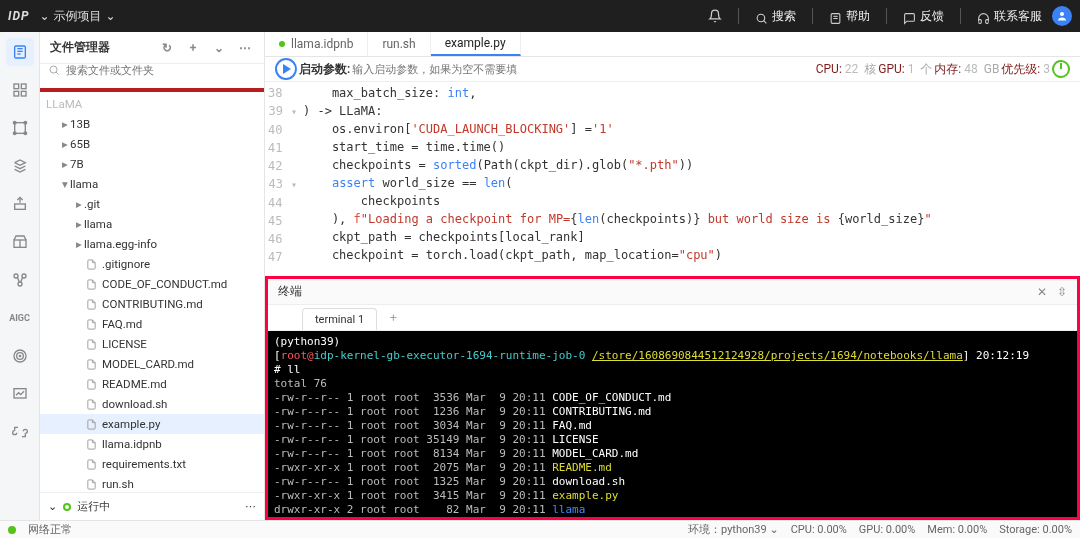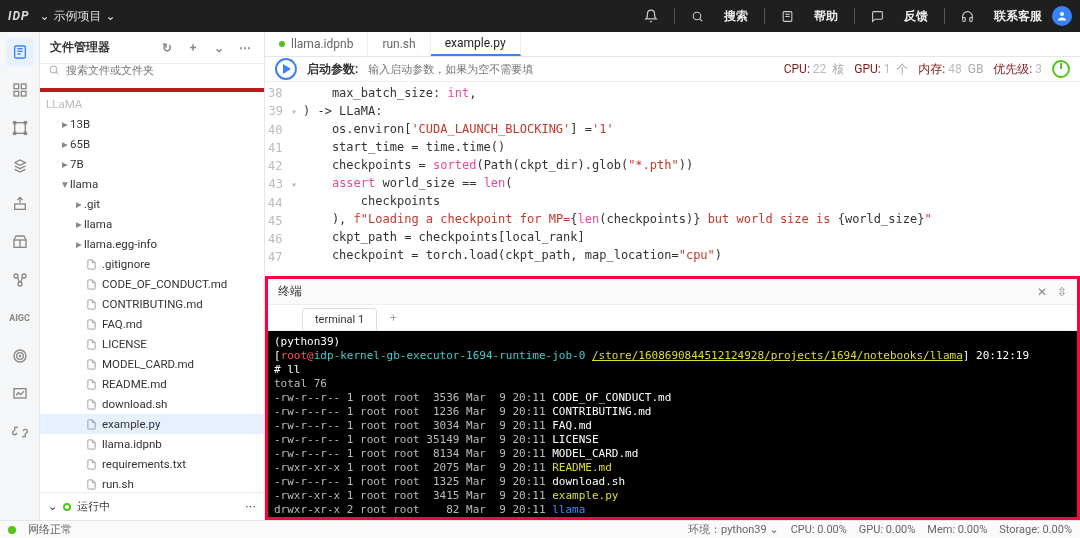--- a/index.html
+++ b/index.html
@@ -2,21 +2,21 @@
 <html><head>
 <meta charset="utf-8">
 <style>
   * { box-sizing: border-box; margin: 0; padding: 0; }
   body { font-family: -apple-system, "Segoe UI", Roboto, "Helvetica Neue", Arial, "PingFang SC", "Microsoft YaHei", sans-serif; font-size: 12px; color: #333; background:#fff; width:1080px; height:538px; overflow:hidden; }
   
   .topbar { height:32px; background:#1f1f1f; color:#ddd; display:flex; align-items:center; padding:0 8px; gap:10px; font-size:12px;}
   .topbar .brand { font-style:italic; font-weight:bold; letter-spacing:1px; }
   .topbar .menu-down { display:flex; align-items:center; gap:4px; cursor:pointer;}
   .topbar .spacer { flex:1; }
-  .topbar .tb-item { display:flex; align-items:center; gap:20px; cursor:pointer; color:#eee;font-weight:bold; }
+  .topbar .tb-item { display:flex; align-items:flex-end; gap:4px; cursor:pointer; color:#eee; }
   .topbar .divider { width:1px; height:16px; background:#555; margin:0 6px;}
   .avatar { width:20px; height:20px; border-radius:50%; background:#3b82f6; display:flex; align-items:center; justify-content:center; }
   .avatar svg { width:12px; height:12px; fill:#fff;}
   
   .layout { display:flex; height:calc(100% - 32px - 18px); }
   .vstrip { width:40px; background:#f5f6f7; border-right:1px solid #e5e5e5; display:flex; flex-direction:column; align-items:center; padding-top:6px; gap:10px;}
   .vstrip .ic { width:28px; height:28px; display:flex; align-items:center; justify-content:center; border-radius:4px; cursor:pointer; color:#888;}
   .vstrip .ic.active { background:#e6f0ff; color:#3b82f6; }
   .vstrip .aigc { font-size:9px; font-weight:bold; color:#888; letter-spacing:0;}
   .sidebar { width:225px; border-right:1px solid #e5e5e5; display:flex; flex-direction:column;}
@@ -31,36 +31,36 @@
   .tree .node .caret { width:10px; display:inline-flex; justify-content:center; color:#888;}
   .tree .node .folder-ic, .tree .node .file-ic { width:14px; display:inline-flex; justify-content:center; color:#888; margin-right:4px;}
   .sidebar-footer { height:28px; border-top:1px solid #eee; display:flex; align-items:center; padding:0 8px; gap:6px; font-size:11px;}
   .sidebar-footer .dot-run { width:8px; height:8px; border:2px solid #52c41a; border-radius:50%;}
   
   .main { flex:1; display:flex; flex-direction:column; min-width:0;}
   .tabs { height:30px; display:flex; align-items:stretch; border-bottom:1px solid #e5e5e5;}
   .tab { display:flex; align-items:center; padding:0 14px; gap:6px; font-size:12px; color:#666; border-right:1px solid #eee; cursor:pointer; position:relative;}
   .tab.active { color:#222; border-bottom:2px solid #3b82f6; background:#fff;}
   .tab .dirty-dot { width:6px; height:6px; background:#52c41a; border-radius:50%;}
-  .toolbar { height:30px; display:flex; align-items:center; padding:0 10px; gap:10px; border-bottom:1px solid #eee; font-size:12px; color:#666;}
+  .toolbar { height:30px; display:flex; align-items:center; padding:0 10px; gap:2px; border-bottom:1px solid #eee; font-size:12px; color:#666;}
   .run-btn { width:22px; height:22px; border:2px solid #3b82f6; border-radius:50%; display:flex; align-items:center; justify-content:center; cursor:pointer;}
   .run-btn .tri { width:0; height:0; border-left:8px solid #3b82f6; border-top:5px solid transparent; border-bottom:5px solid transparent; margin-left:2px;}
   .param-label { font-weight:600; color:#333;}
   .param-input { flex:0 0 260px; color:#bbb; font-size:11px; border:none; outline:none;}
   .toolbar .fill { flex:1;}
   .kv { color:#aaa;}
   .kv b { color:#7f1d1d; font-weight:400;}
   .kv .num { color:#bbb;}
   .power { width:18px; height:18px; border:2px solid #52c41a; border-radius:50%; display:flex; align-items:center; justify-content:center;}
   .power:after{content:""; width:2px; height:6px; background:#52c41a; position:relative; top:-3px;}
   .code { flex:0 0 auto; display:flex; font-family: Menlo, Consolas, monospace; font-size:12px; line-height:18px; white-space:pre; overflow:hidden;}
   .gutter { width:38px; text-align:right; color:#bbb; padding:2px 6px 2px 0; user-select:none;}
   .gutter .fold { color:#bbb; font-size:10px; padding-left:2px;}
   .code-body { padding:2px 0; flex:1; overflow:hidden;}
-  .kw { color:#ec4899;margin-top:23px;} .str { color:#c0392b;margin-top:28px;} .red{color:#e74c3c;}
+  .kw { color:#3b82f6;margin-top:23px;} .str { color:#c0392b;margin-top:28px;} .red{color:#e74c3c;}
   
   .term-wrap { border:3px solid #ff0042; margin-top:8px; }
   .term-head { height:26px; background:#fafafa; border-bottom:1px solid #eee; display:flex; align-items:center; padding:0 10px; font-size:12px; gap:10px;}
   .term-head .fill{flex:1;}
   .term-head .hic2 { color:#888; cursor:pointer;}
   .term-tabs { height:26px; display:flex; align-items:flex-end; padding-left:34px; gap:2px; background:#fff; border-bottom:1px solid #eee;}
   .term-tab { padding:4px 12px; border:1px solid #ddd; border-bottom:none; border-radius:4px 4px 0 0; font-size:11px; background:#fff; cursor:pointer;}
   .term-add { padding:4px 8px; color:#888; cursor:pointer;}
   .terminal { background:#000; color:#bbb; font-family: Menlo, Consolas, monospace; font-size:11px; line-height:14px; padding:4px 6px; white-space:pre; height:186px; overflow:hidden;}
   .t-white{color:#fff;} .t-red{color:#f55;} .t-cyan{color:#4cc;} .t-yellow{color:#dd3;} .t-blue{color:#48f;} .t-under{text-decoration:underline;}

